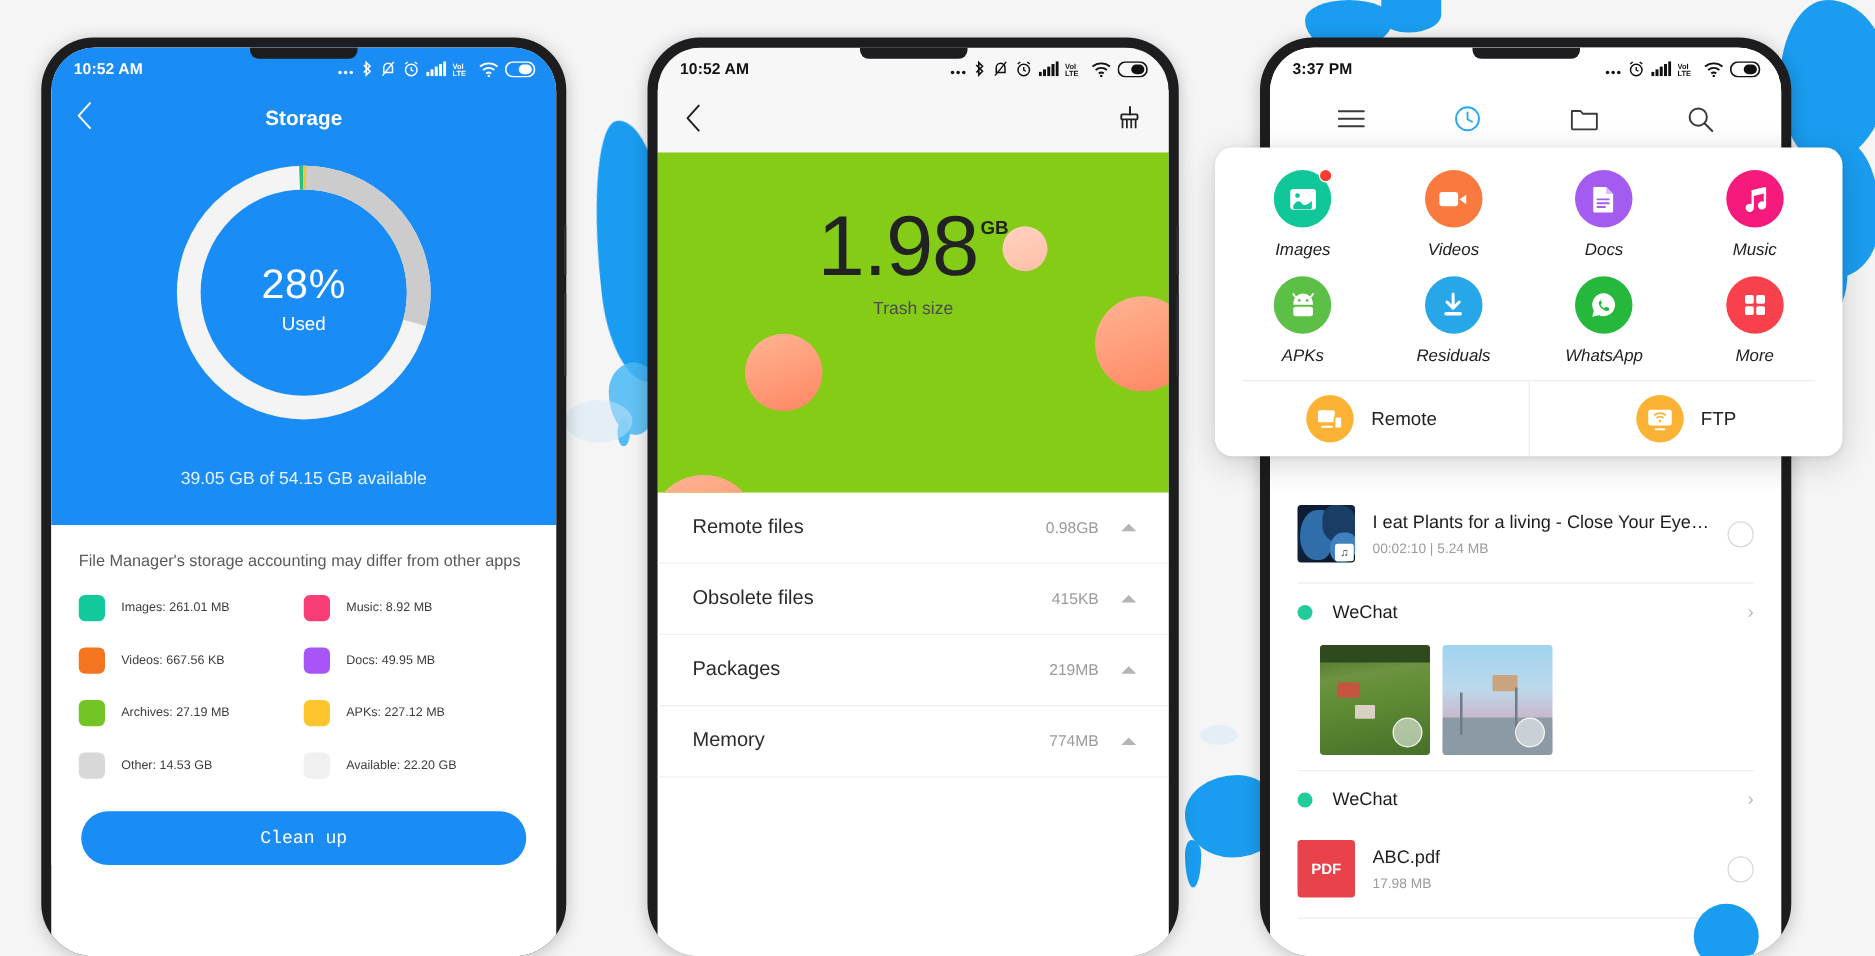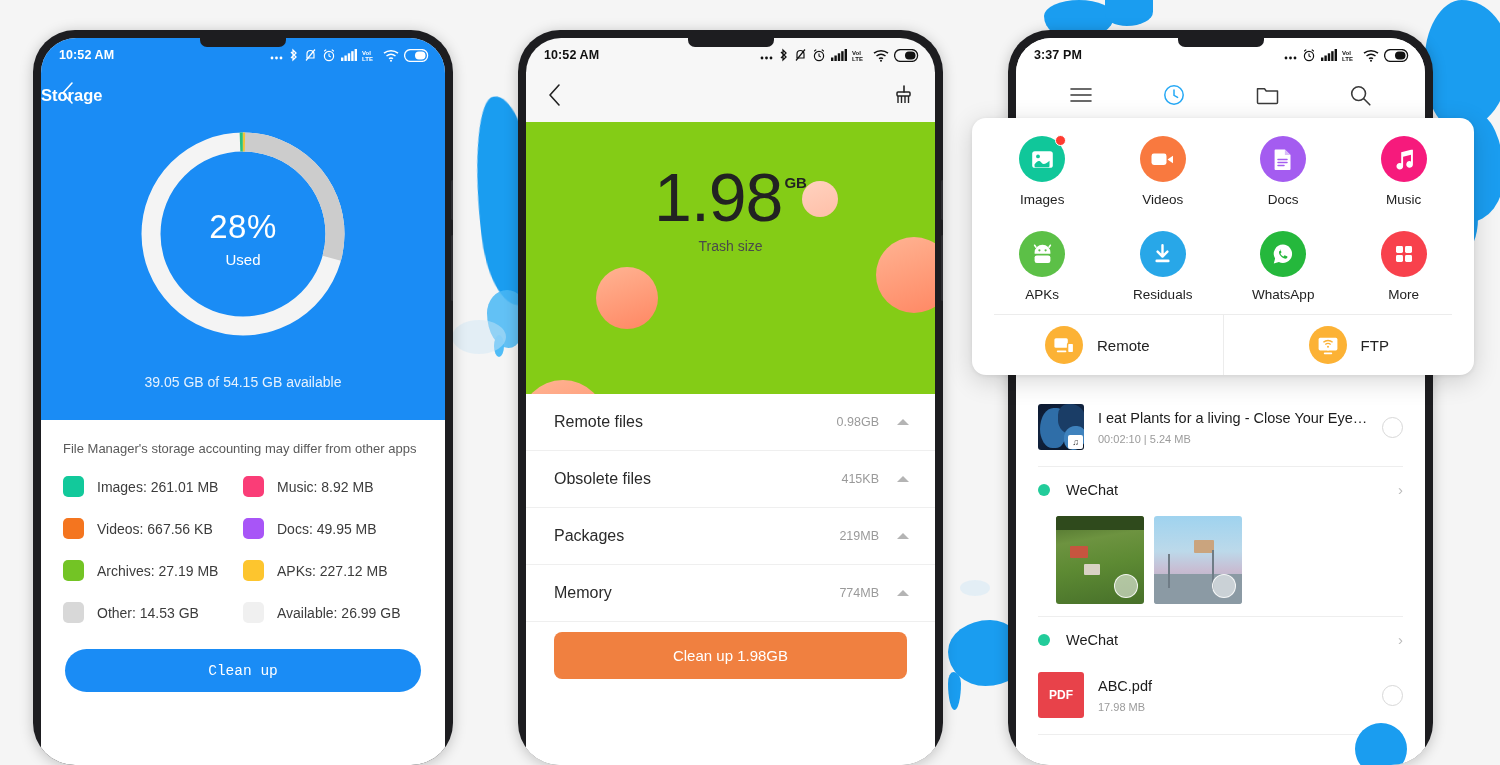--- a/index.html
+++ b/index.html
@@ -65,35 +65,35 @@
   }
   .statusbar .time { letter-spacing: .1px; font-size: 12.5px; }
   .sb-icons { display: flex; align-items: center; gap: 5px; }
   .sb-icons svg { display: block; }
 
   
   #p1 { left: 33px; top: 30px; width: 420px; height: 735px; }
   .p1-top { background: #1a8cf5; color:#fff; padding-bottom: 4px; }
   .p1-appbar { height: 46px; display:flex; align-items:center; position:relative; }
   .p1-back { position:absolute; left: 20px; top:50%; transform:translateY(-50%); cursor:pointer;}
-  .p1-title { width:100%; text-align:left; font-size:16.5px; font-weight:bold; }
+  .p1-title { width:100%; text-align:center; font-size:16.5px; font-weight:bold; }
   .donut-wrap { position: relative; width: 100%; height: 230px; margin-top: 6px; }
   .donut { position:absolute; left:50%; top:0; transform:translateX(-50%); }
   .donut-center { position:absolute; left:50%; top:50%; transform:translate(-50%,-50%);
                   text-align:center; color:#fff; width:150px;}
   .donut-pct { font-size: 33px; font-weight: 400; line-height: 1.1; letter-spacing:.5px;}
   .donut-sub { font-size: 15px; margin-top: 6px; font-weight: 400; }
   .p1-avail { text-align:center; font-size:14px; color:#e6f2fe; padding: 20px 0 26px; }
 
   .p1-body { background: #fff; padding: 20px 22px 0; }
   .p1-note { font-size: 13px; color:#5a5a5a; line-height:1.4; margin-bottom: 18px; }
   .legend { display: grid; grid-template-columns: 1fr 1fr; row-gap: 21px; }
   .legend-item { display:flex; align-items:center; gap: 13px; }
   .legend-sw { width: 21px; height: 21px; border-radius: 5px; flex:none; }
-  .legend-tx { font-size: 14px; color:#3c3c3c; }
+  .legend-tx { font-size: 10px; color:#3c3c3c; }
   .p1-btn {
     margin: 26px 2px 0; height: 43px; border-radius: 24px; background:#1a8cf5;
     color:#fff; font-size:14.5px; display:flex; align-items:center; justify-content:center;
     cursor:pointer; border:none; width: calc(100% - 4px);
     font-family:Liberation Mono, monospace;
   }
 
   
   #p2 { left: 518px; top: 30px; width: 425px; height: 735px; }
   .p2-screen { background:#f7f7f7; height:100%; display:flex; flex-direction:column; }
@@ -165,21 +165,21 @@
   .fab { position:absolute; right: 18px; bottom: -10px; width: 52px; height:52px;
          border-radius:50%; background:#1a9df0; cursor:pointer; }
 
   
   .overlay {
     position:absolute; left: 972px; top: 118px; width: 502px;
     background:#fff; border-radius: 14px;
     box-shadow: 0 6px 26px rgba(0,0,0,.16), 0 1px 4px rgba(0,0,0,.08);
     z-index: 60; padding: 18px 0 0;
   }
-  .ov-grid { display:grid; grid-template-columns: repeat(4,1fr); row-gap: 24px; padding: 0 10px 12px; }
+  .ov-grid { display:grid; grid-template-columns: repeat(4,1fr); row-gap: 14px; padding: 0 10px 12px; font-style: italic; }
   .ov-cell { display:flex; flex-direction:column; align-items:center; gap:10px; cursor:pointer; }
   .ov-ic { width: 46px; height:46px; border-radius:50%; position:relative;
            display:flex;align-items:center;justify-content:center; }
   .ov-ic .dot { position:absolute; right:-1px; top:-1px; width:11px;height:11px;border-radius:50%;
                 background:#ff3b30; border:1.5px solid #fff; }
   .ov-lab { font-size: 13.5px; color:#222; }
   .ov-divider { height:1px; background:#ececec; margin: 0 22px; }
   .ov-bottom { display:flex; height: 60px; }
   .ov-half { flex:1; display:flex; align-items:center; justify-content:center; gap: 14px; cursor:pointer; }
   .ov-half + .ov-half { border-left:1px solid #ececec; }
@@ -313,21 +313,21 @@
           <div class="legend-item">
               <span class="legend-sw" style="background:#fdc52e"></span>
               <span class="legend-tx">APKs: 227.12 MB</span>
             </div>
           <div class="legend-item">
               <span class="legend-sw" style="background:#d8d8d8"></span>
               <span class="legend-tx">Other: 14.53 GB</span>
             </div>
           <div class="legend-item">
               <span class="legend-sw" style="background:#f0f0f0"></span>
-              <span class="legend-tx">Available: 26.99 GB</span>
+              <span class="legend-tx">Available: 22.20 GB</span>
             </div>
         </div>
         <button class="p1-btn">Clean up</button>
       </div>
     </div>
   </div>
 
   <div class="phone" id="p2">
     <div class="sidebtn" style="top:150px;height:40px;"></div>
     <div class="sidebtn" style="top:205px;height:66px;"></div>
@@ -419,23 +419,20 @@
           </div>
           <div class="p2-row">
             <span class="nm">Packages</span>
             <span class="sz">219MB</span>
             <span class="caret-up"></span>
           </div>
           <div class="p2-row">
             <span class="nm">Memory</span>
             <span class="sz">774MB</span>
             <span class="caret-up"></span>
-          </div>
-          <div class="p2-cta-wrap">
-            <button class="p2-cta">Clean up 1.98GB</button>
           </div>
         </div>
 
       </div>
     </div>
   </div>
 
   <div class="phone" id="p3">
     <div class="sidebtn" style="top:150px;height:40px;"></div>
     <div class="sidebtn" style="top:205px;height:66px;"></div>

